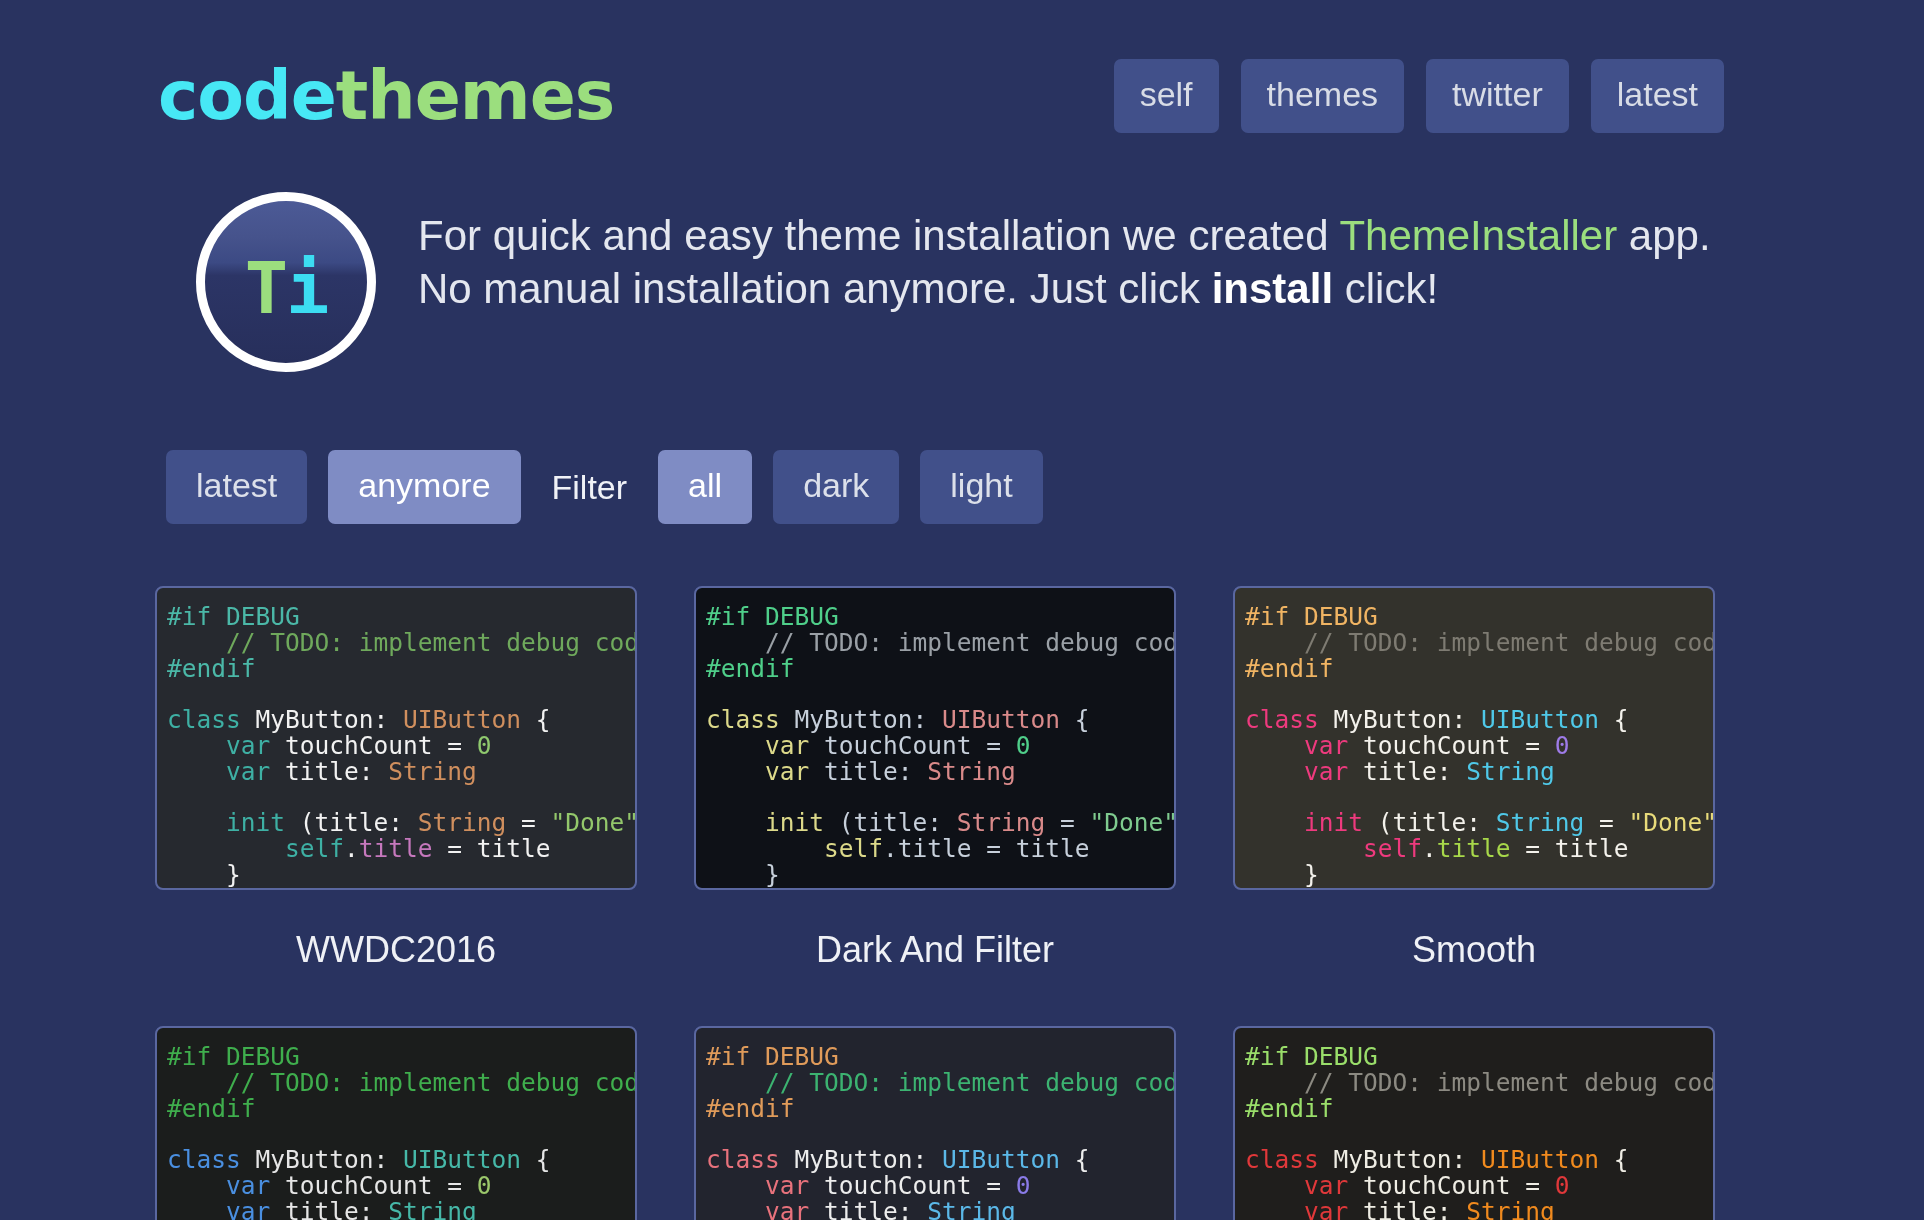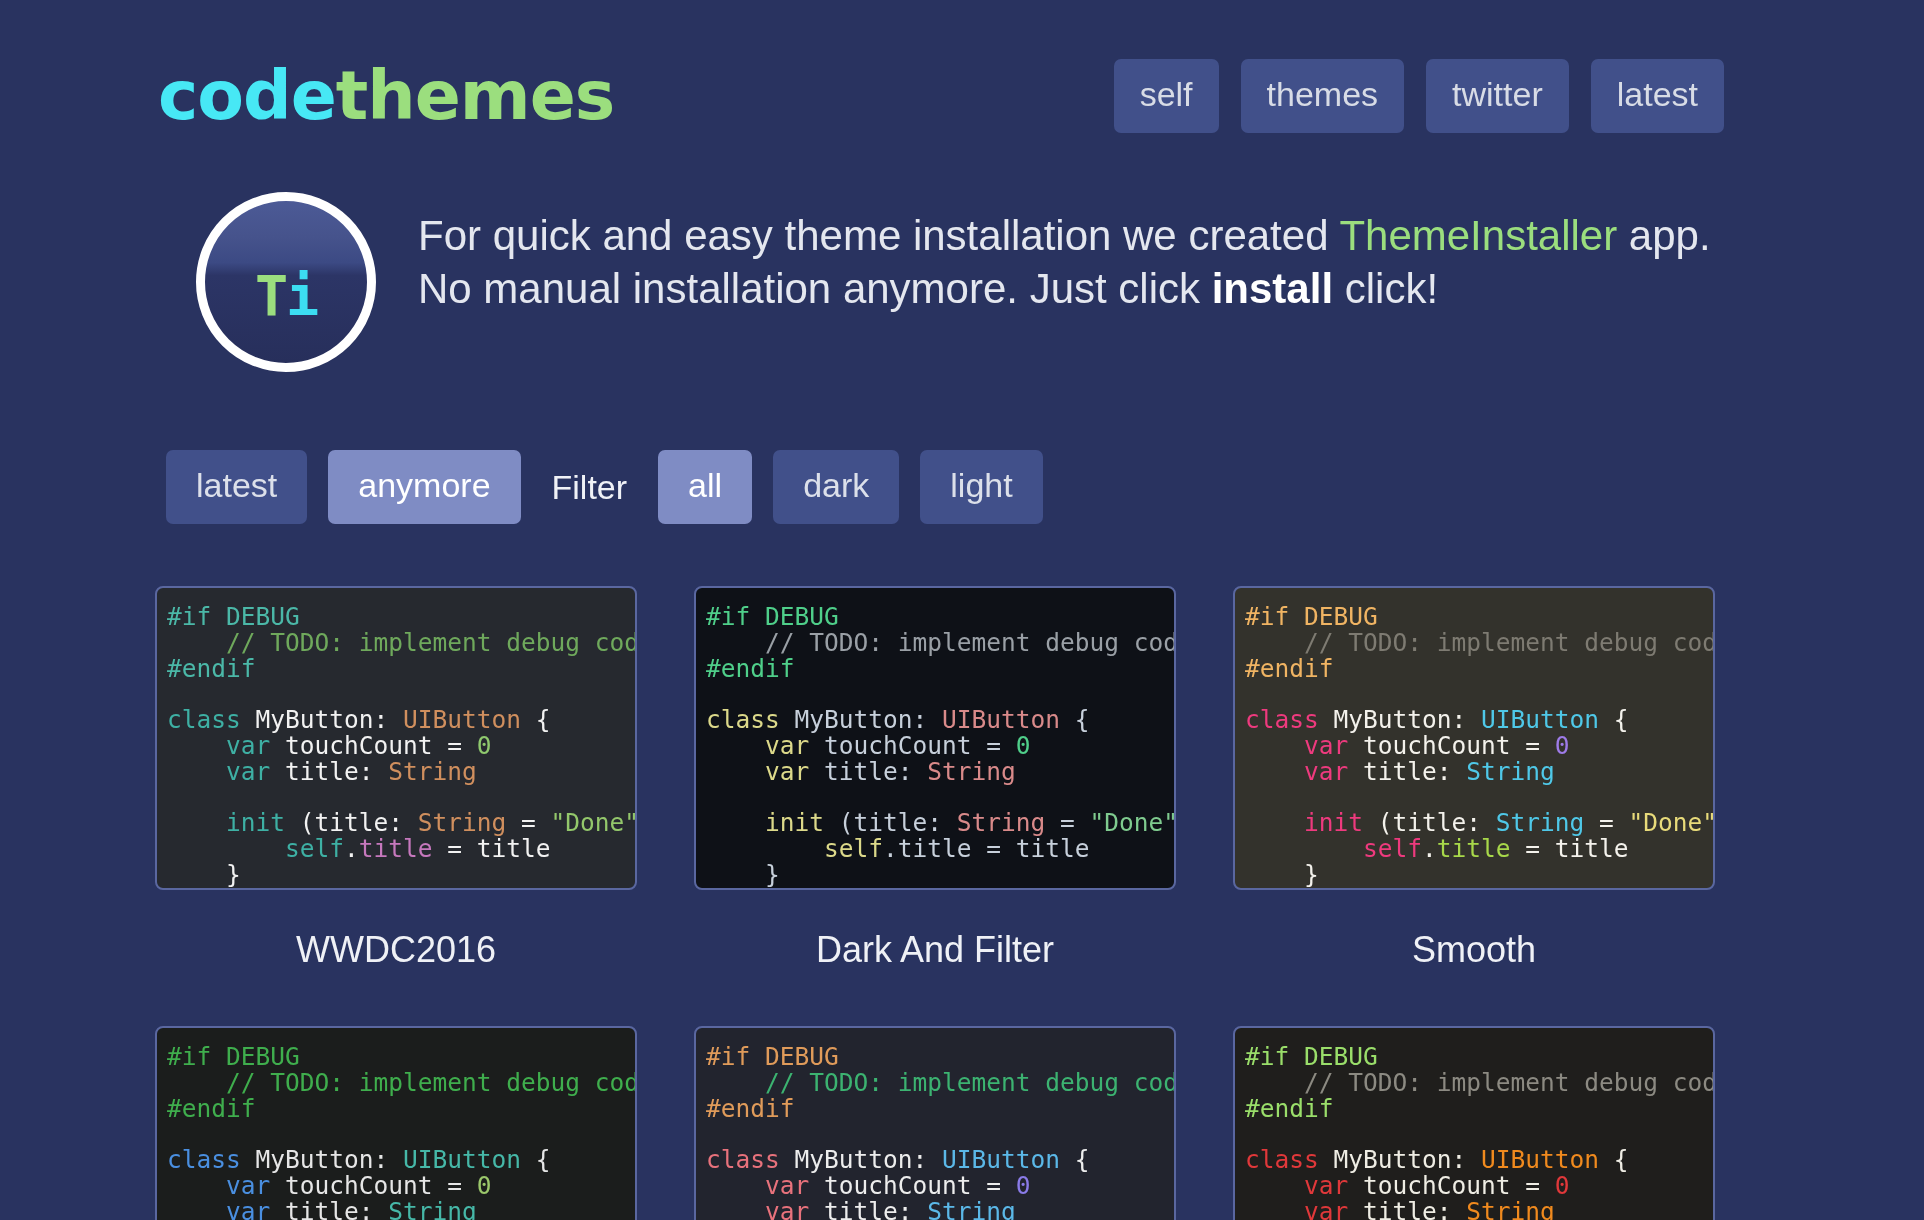--- a/index.html
+++ b/index.html
@@ -74,26 +74,26 @@
     border: 9px solid #FFFFFF;
     background: linear-gradient(180deg, #4C5A96 0%, #46538C 22%, #3C4A84 38%, #2C3566 46%, #272F5B 100%);
     display: flex;
     align-items: center;
     justify-content: center;
     position: relative;
     overflow: hidden;
   }
   .banner-icon-text {
     font-family: "DejaVu Sans Mono", monospace;
-    font-size: 55px;
+    font-size: 72px;
     font-weight: bold;
     line-height: 1;
     letter-spacing: -2px;
     position: relative;
-    top: 14px;
+    top: 6px;
   }
   .banner-icon-text .t { color: #9BDE7E; }
   .banner-icon-text .i { color: #3CDDF2; }
 
   .banner-text {
     color: #E4E7EF;
     font-size: 42px;
     line-height: 1.26;
     max-width: 1330px;
     padding-top: 18px;

